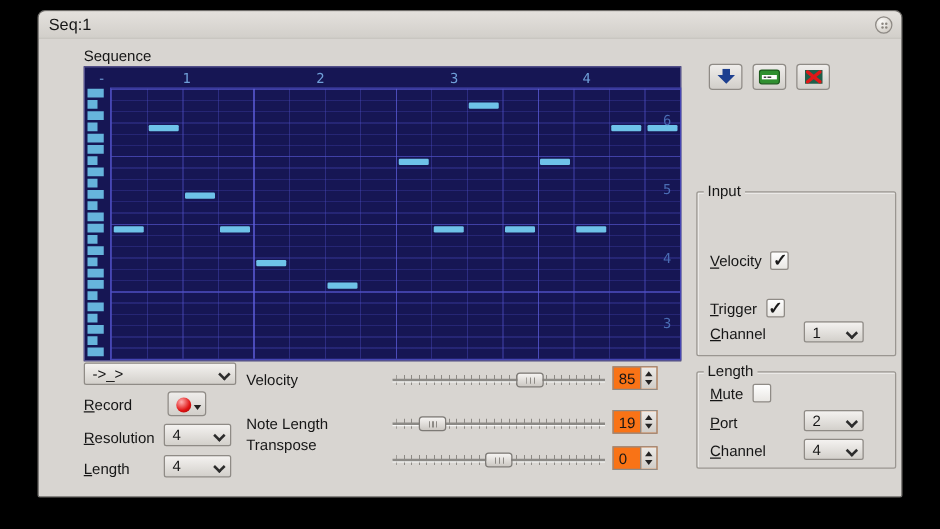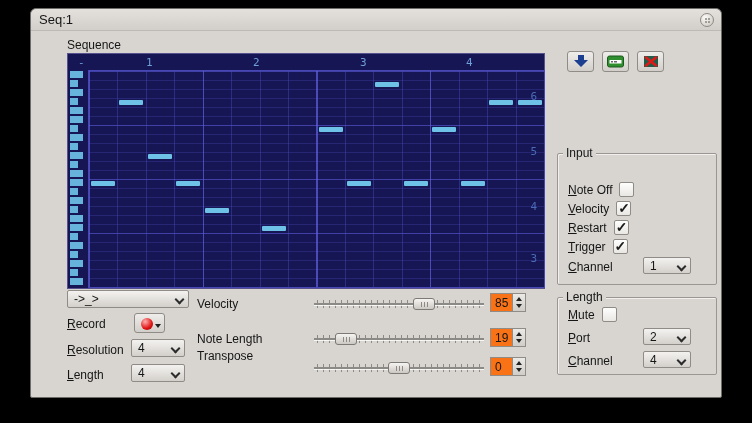--- a/index.html
+++ b/index.html
@@ -237,30 +237,22 @@
   <div class="toolbtn" style="left:606px;">
     <svg width="16" height="13" viewBox="0 0 16 13">
       <rect x="1" y="1" width="14" height="11" fill="#1f5f4a"></rect>
       <path d="M3 2.5 L13 10.5 M13 2.5 L3 10.5" stroke="#e01818" stroke-width="2.6" stroke-linecap="round"></path>
     </svg>
   </div>
 
 
   <div class="groupbox" style="top:144px; height:132px;">
     <span class="gb-label">Input</span>
-    <div class="gb-row" style="top:27px;">
-      <span><u>N</u>ote Off</span>
-      <span class="checkbox"></span>
-    </div>
     <div class="gb-row" style="top:46px;">
       <span><u>V</u>elocity</span>
-      <span class="checkbox checked"></span>
-    </div>
-    <div class="gb-row" style="top:65px;">
-      <span><u>R</u>estart</span>
       <span class="checkbox checked"></span>
     </div>
     <div class="gb-row" style="top:84px;">
       <span><u>T</u>rigger</span>
       <span class="checkbox checked"></span>
     </div>
     <span class="lbl" style="left:10px; top:106px;"><u>C</u>hannel</span>
     <div class="combo gb-combo" style="top:103px;">
       <span>1</span>
       <span class="chev"></span>

